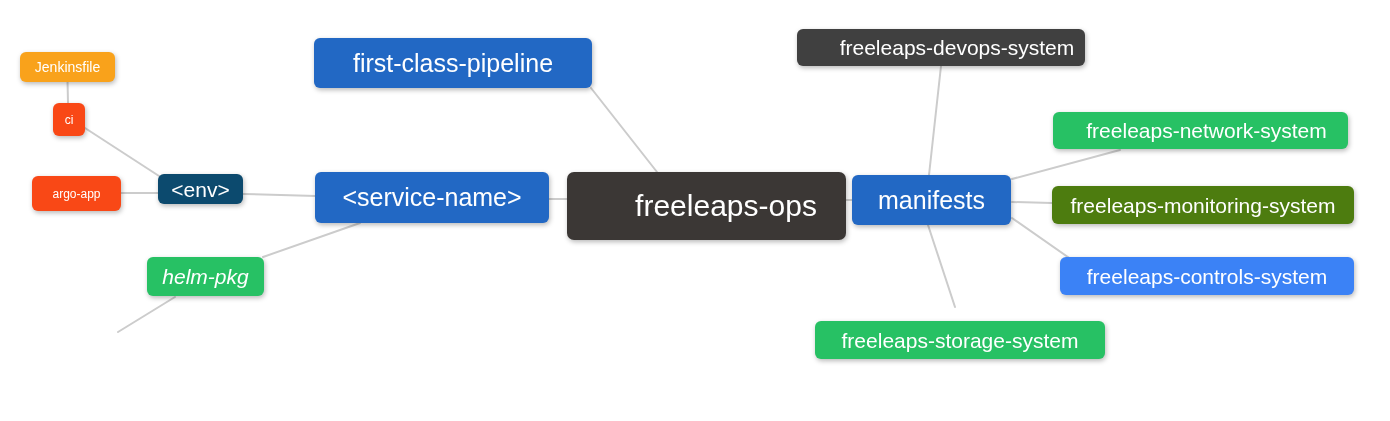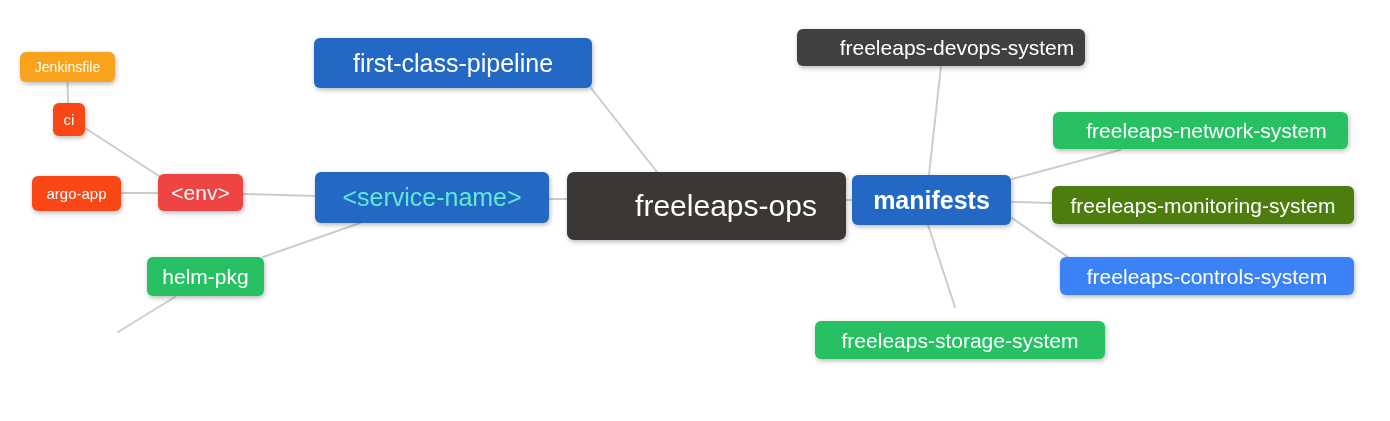--- a/index.html
+++ b/index.html
@@ -32,21 +32,21 @@
     border-radius: 6px;
     box-shadow: 1px 2px 5px rgba(0,0,0,0.28);
     white-space: nowrap;
     cursor: default;
     line-height: 1;
     user-select: none;
   }
   .node.root     { font-size: 30px; border-radius: 7px; }
   .node.branch   { font-size: 25px; }
   .node.sub      { font-size: 21px; }
-  .node.leaf     { font-size: 15px; }
+  .node.leaf     { font-size: 12px; }
   .node.leaf_alt { font-size: 14px; }
 </style>
 </head>
 <body>
 
 <div class="canvas" style="background: rgb(255, 255, 255);">
   <svg class="edge-layer">
       <line x1="67" y1="57" x2="68" y2="103" stroke="#cccccc" stroke-width="2" stroke-linecap="round"></line>
       <line x1="85" y1="128" x2="159" y2="176" stroke="#cccccc" stroke-width="2" stroke-linecap="round"></line>
       <line x1="121" y1="193" x2="158" y2="193" stroke="#cccccc" stroke-width="2" stroke-linecap="round"></line>
@@ -59,24 +59,24 @@
       <line x1="929" y1="175" x2="941" y2="66" stroke="#cccccc" stroke-width="2" stroke-linecap="round"></line>
       <line x1="1012" y1="179" x2="1120" y2="150" stroke="#cccccc" stroke-width="2" stroke-linecap="round"></line>
       <line x1="1012" y1="202" x2="1052" y2="203" stroke="#cccccc" stroke-width="2" stroke-linecap="round"></line>
       <line x1="1012" y1="218" x2="1075" y2="262" stroke="#cccccc" stroke-width="2" stroke-linecap="round"></line>
       <line x1="928" y1="225" x2="955" y2="307" stroke="#cccccc" stroke-width="2" stroke-linecap="round"></line>
     </svg>
 
 <div class="node leaf_alt" style="left: 20px; top: 27px; width: 95px; height: 30px; background: rgb(249, 162, 27); color: rgb(255, 255, 255); margin-top: 25px;">Jenkinsfile</div>
     <div class="node leaf" style="left: 53px; top: 103px; width: 32px; height: 33px; background: rgb(249, 72, 22); color: rgb(255, 255, 255);">ci</div>
     <div class="node leaf" style="left: 32px; top: 176px; width: 89px; height: 35px; background: rgb(249, 72, 22); color: rgb(255, 255, 255);">argo-app</div>
-    <div class="node sub" style="left: 158px; top: 174px; width: 85px; height: 37px; background: #ef4444; color: rgb(255, 255, 255);">&lt;env&gt;</div>
-    <div class="node sub" style="left: 147px; top: 257px; width: 117px; height: 39px; background: rgb(39, 193, 100); color: rgb(255, 255, 255);">helm-pkg</div>
+    <div class="node sub" style="left: 158px; top: 174px; width: 85px; height: 30px; background: #0c4a6e; color: rgb(255, 255, 255);">&lt;env&gt;</div>
+    <div class="node sub" style="left: 147px; top: 257px; width: 117px; height: 39px; background: rgb(39, 193, 100); color: rgb(255, 255, 255); font-style: italic;">helm-pkg</div>
     <div class="node branch" style="left: 314px; top: 38px; width: 278px; height: 50px; background: rgb(34, 104, 196); color: rgb(255, 255, 255);">first-class-pipeline</div>
-    <div class="node branch" style="left: 315px; top: 172px; width: 234px; height: 51px; background: rgb(34, 104, 196); color: #5eead4;">&lt;service-name&gt;</div>
+    <div class="node branch" style="left: 315px; top: 172px; width: 234px; height: 51px; background: rgb(34, 104, 196); color: #ffffff;">&lt;service-name&gt;</div>
     <div class="node root" style="left: 567px; top: 172px; width: 279px; height: 68px; background: rgb(59, 55, 53); color: rgb(255, 255, 255); padding-left: 39px;">freeleaps-ops</div>
-    <div class="node branch" style="left: 852px; top: 175px; width: 159px; height: 50px; background: rgb(34, 104, 196); color: rgb(255, 255, 255); font-weight: bold;">manifests</div>
+    <div class="node branch" style="left: 852px; top: 175px; width: 159px; height: 50px; background: rgb(34, 104, 196); color: rgb(255, 255, 255);">manifests</div>
     <div class="node sub" style="left: 797px; top: 29px; width: 288px; height: 37px; background: #404040; color: rgb(255, 255, 255); padding-left: 32px;">freeleaps-devops-system</div>
     <div class="node sub" style="left: 1053px; top: 112px; width: 295px; height: 37px; background: rgb(39, 193, 100); color: rgb(255, 255, 255); padding-left: 12px;">freeleaps-network-system</div>
     <div class="node sub" style="left: 1052px; top: 186px; width: 302px; height: 38px; background: #4d7c0f; color: rgb(255, 255, 255);">freeleaps-monitoring-system</div>
     <div class="node sub" style="left: 1060px; top: 257px; width: 294px; height: 38px; background: #3b82f6; color: rgb(255, 255, 255);">freeleaps-controls-system</div>
     <div class="node sub" style="left: 815px; top: 321px; width: 290px; height: 38px; background: rgb(39, 193, 100); color: rgb(255, 255, 255);">freeleaps-storage-system</div>
   </div>
 
 </body></html>

